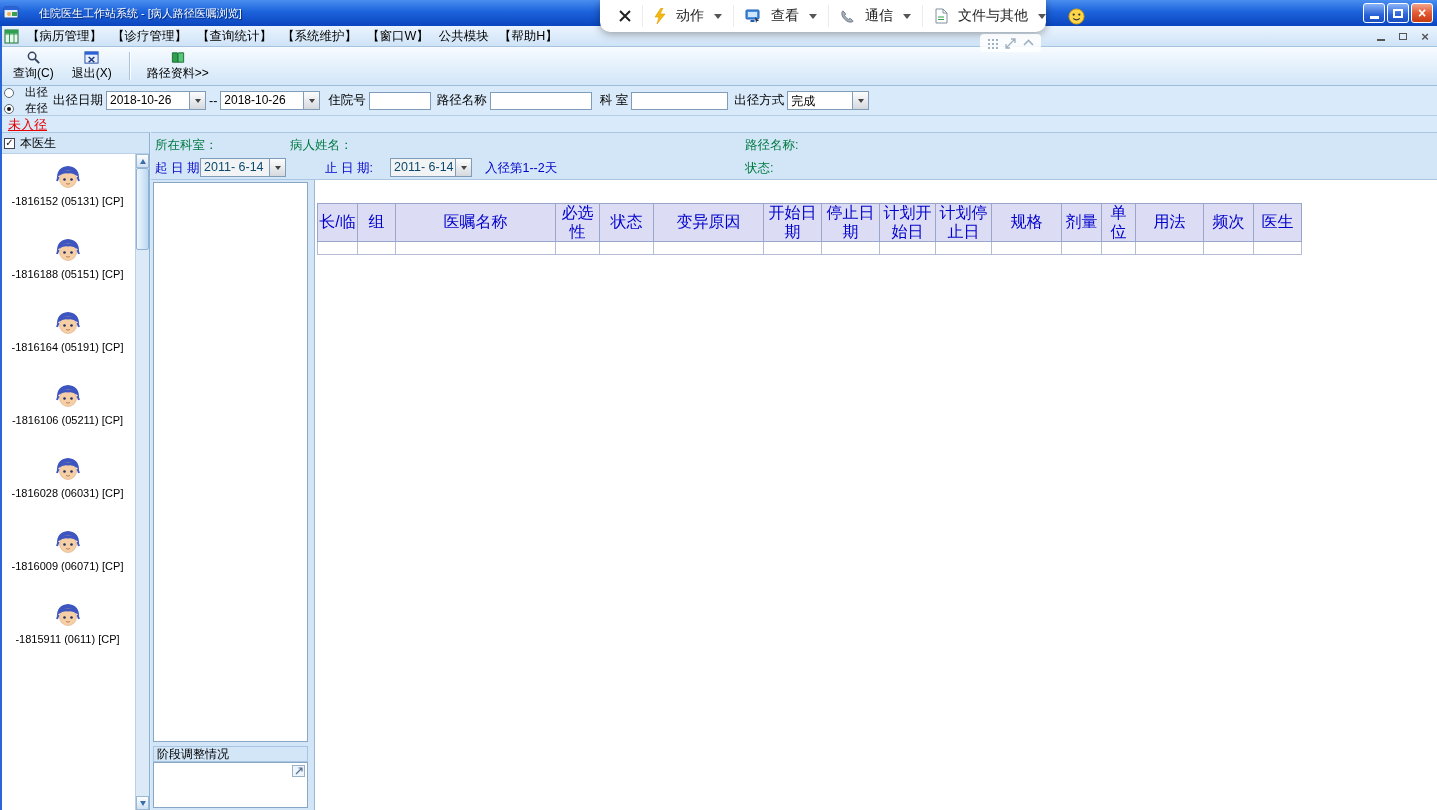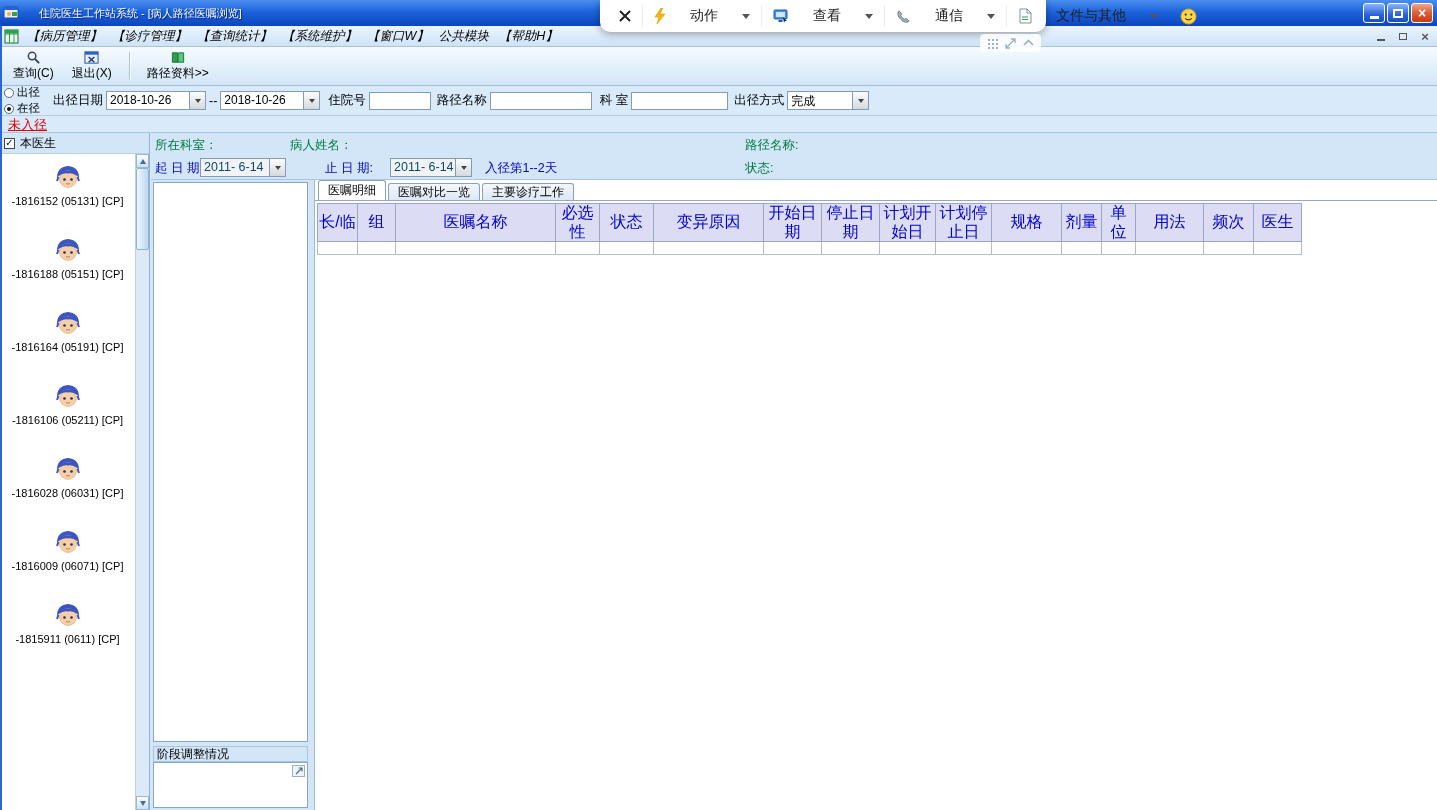--- a/index.html
+++ b/index.html
@@ -17,51 +17,51 @@
   .wb.min, .wb.max { background:linear-gradient(180deg,#8ab4f8,#2a62d8 60%,#1a4fc0); }
   .wb.close { background:linear-gradient(180deg,#f2a48c,#e25b33 50%,#c73a12); font-size:14px; font-weight:bold; }
   .wb .minbar { width:9px; height:3px; background:#fff; margin-top:9px; }
   .wb .maxbox { width:10px; height:9px; border:2px solid #fff; }
 
   
   .overlay-toolbar { position:absolute; left:600px; top:0; width:446px; height:32px; background:#fff;
     border-radius:0 0 10px 10px; box-shadow:0 2px 8px rgba(0,0,0,.35); display:flex; align-items:center;
     color:#222; font-size:14px; padding:0 8px; z-index:55; }
   .ov-close { display:flex; align-items:center; padding:0 10px; cursor:pointer; }
-  .ov-group { display:flex; align-items:center; gap:24px; padding:0 11px; border-left:1px solid #ececec; height:22px; cursor:pointer; white-space:nowrap; }
+  .ov-group { display:flex; align-items:center; gap:10px; padding:0 11px; border-left:1px solid #ececec; height:22px; cursor:pointer; white-space:nowrap; }
   .caret { width:0; height:0; border:4px solid transparent; border-top:5px solid #555; margin-top:5px; }
   .ghost-group { position:absolute; left:980px; top:34px; height:18px; display:flex; gap:7px; align-items:center;
     background:rgba(255,255,255,.88); border-radius:4px; padding:0 7px; z-index:54; }
   .dotgrid { width:11px; height:11px; background-image:radial-gradient(#9fb0c0 1px, transparent 1.3px); background-size:4px 4px; }
 
   
   .menubar { position:absolute; top:26px; left:0; right:0; height:21px;
     background:linear-gradient(180deg,#eaf4fe,#cfe3f7); border-bottom:1px solid #a6c3e0;
     display:flex; align-items:center; padding-left:4px; font-size:12.5px; color:#000; z-index:20; }
-  .menu-items { display:flex; align-items:center;font-style:italic; }
+  .menu-items { display:flex; align-items:center; }
   .menu-item { padding:0 5px; cursor:default; white-space:nowrap; }
   .mdi-group { position:absolute; right:4px; top:29px; display:flex; gap:6px; align-items:center; z-index:21; }
   .mdi { width:16px; height:14px; display:inline-flex; align-items:center; justify-content:center; color:#555; cursor:pointer; }
   .mdi .bar { width:8px; height:2px; background:#555; margin-top:7px; }
   .mdi .box { width:8px; height:7px; border:1px solid #555; }
   .mdi.x { font-size:13px; font-weight:bold; }
 
   
   .toolbar { position:absolute; top:47px; left:0; right:0; height:39px;
     background:linear-gradient(180deg,#f7fbff,#d2e6f8); border-bottom:1px solid #9fbcd8;
     display:flex; align-items:center; padding:1px 8px 2px; gap:8px; z-index:10; }
   .tb-btn { display:flex; flex-direction:column; align-items:center; justify-content:center; height:34px; padding:0 5px; font-size:12px; cursor:pointer; }
   .tb-btn .ic { height:16px; display:flex; align-items:flex-end; }
   .tb-sep { width:1px; height:28px; background:#a9c4dc; box-shadow:1px 0 0 #fff; margin:0 4px; }
 
   
   .filterbar { position:absolute; top:86px; left:0; right:0; height:30px; background:#d9eafa;
     display:flex; align-items:center; font-size:12.5px; padding-left:4px; border-bottom:1px solid #b4cee6; }
   .radio-col { display:flex; flex-direction:column; justify-content:center; gap:1px; width:46px; font-size:11.5px; }
-  .radio { display:flex; align-items:center; gap:3px; cursor:pointer; }
+  .radio { display:flex; align-items:center; gap:11px; cursor:pointer; }
   .rb { width:10px; height:10px; border-radius:50%; border:1px solid #5a6a7a; background:#fff; position:relative; flex:none; }
   .rb.checked::after { content:""; position:absolute; left:2px; top:2px; width:4px; height:4px; border-radius:50%; background:#111; }
   .flabel { white-space:nowrap; margin:0 3px; }
   .combo { height:19px; background:#fff; border:1px solid #7f9db9; display:flex; align-items:stretch; font-size:12px; cursor:pointer; }
   .combo .val { flex:1; padding:1px 3px 0; white-space:nowrap; overflow:hidden; }
   .combo.dis { background:#f1f3f5; color:#0c4a6e; }
   .dd { width:16px; background:linear-gradient(#fdfdfd,#d5d9de); border-left:1px solid #7f9db9; display:flex; align-items:center; justify-content:center; flex:none; }
   .dd::after { content:""; border:3.5px solid transparent; border-top:4.5px solid #444; margin-top:4px; }
   .tinput { height:18px; border:1px solid #7f9db9; background:#fff; font-size:12px; padding:0 2px; font-family:inherit; }
   .redrow { position:absolute; top:116px; left:0; right:0; height:16px; padding-left:8px; color:#e80000; font-size:13px; }
@@ -478,26 +478,20 @@
             <textarea class="stage-text" style=""></textarea>
             <span class="stage-expand">
               <svg width="8" height="8" viewBox="0 0 8 8">
                   <path d="M1 7 L7 1 M3.5 1 H7 V4.5" fill="none" stroke="#55708c" stroke-width="1.2"></path>
                 </svg>
             </span>
           </div>
         </div>
 
         <div class="rightcol">
-          <div class="tabstrip">
-
-          <span class="tab">医嘱明细</span>
-              <span class="tab">医嘱对比一览</span>
-              <span class="tab">主要诊疗工作</span>
-            </div>
           <table class="orders">
             <thead>
               <tr>
 
               <th>长/临</th>
                   <th>组</th>
                   <th>医嘱名称</th>
                   <th>必选性</th>
                   <th>状态</th>
                   <th>变异原因</th>

